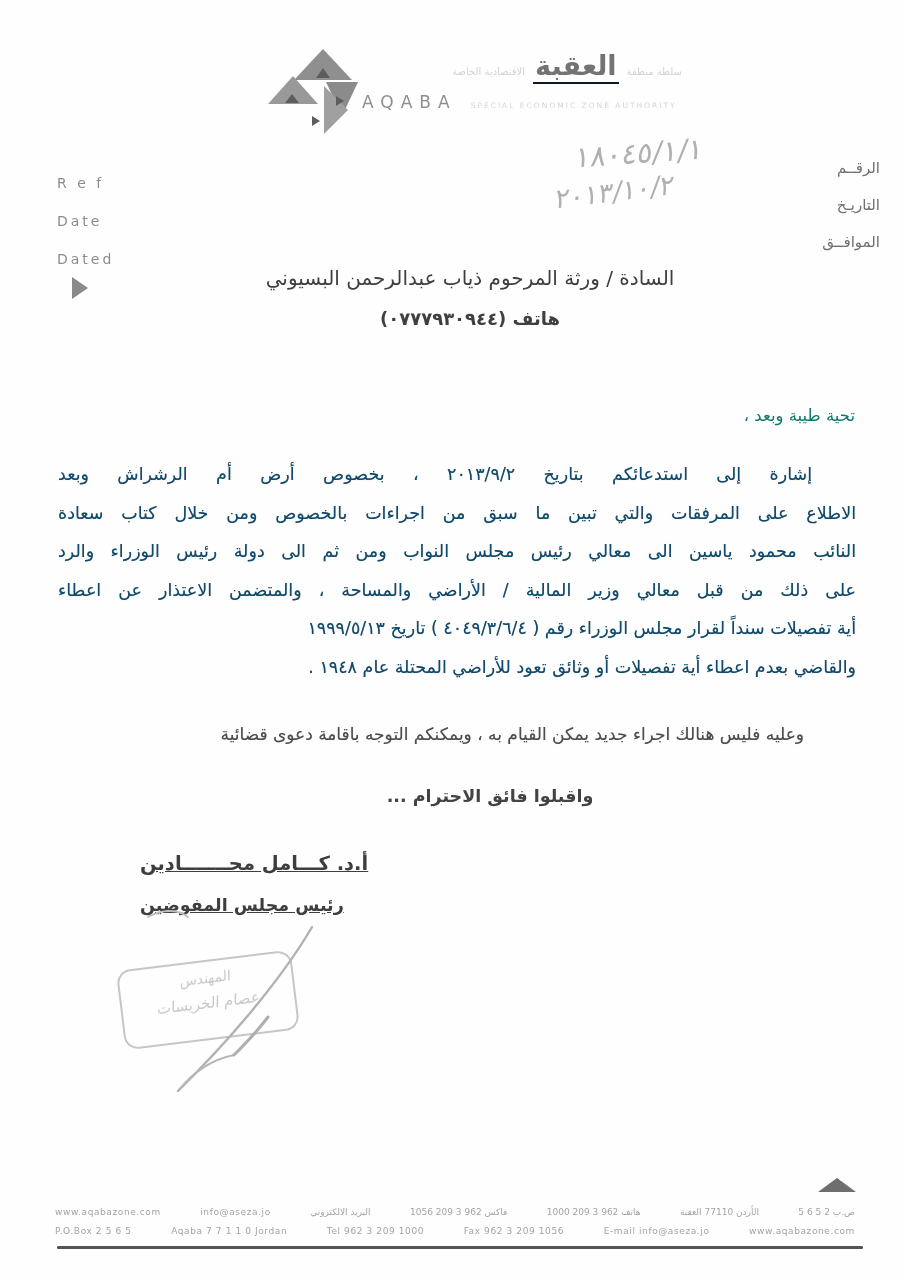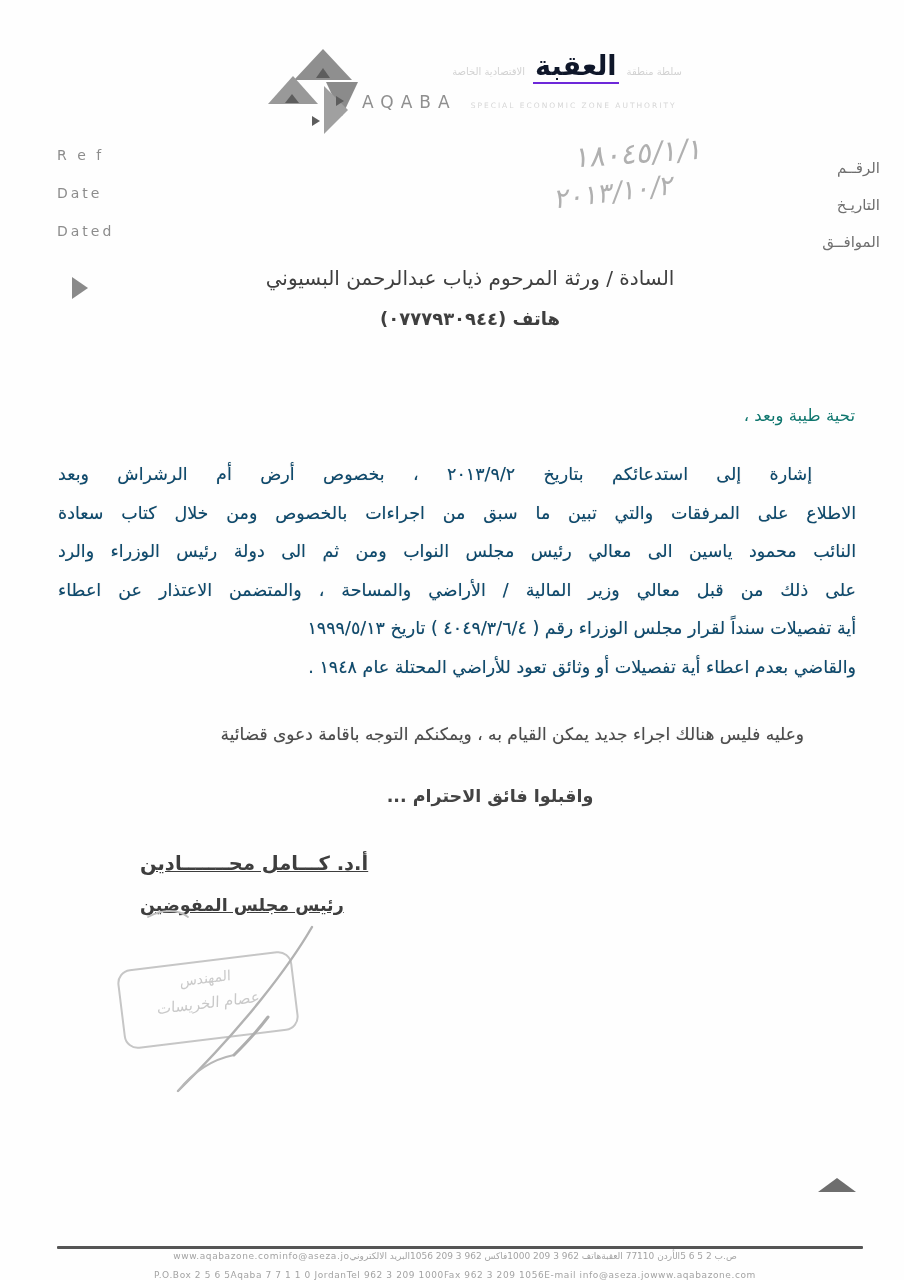--- a/index.html
+++ b/index.html
@@ -6,29 +6,29 @@
   .page{
     position:relative;width:904px;height:1280px;background:#fefefe;
     font-family:"DejaVu Sans",sans-serif;color:#4a4a4a;overflow:hidden;
   }
   .abs{position:absolute;}
 
   
   .logo-mark{left:266px;top:46px;width:114px;height:90px;}
   .logo-text-ar{left:372px;top:50px;width:310px;direction:rtl;white-space:nowrap;
     display:flex;align-items:baseline;gap:8px;}
-  .logo-ar-main{font-size:27px;font-weight:bold;color:#0f172a;
-    border-bottom:2px solid #6d28d9;padding:0 2px 1px 2px;letter-spacing:1px;}
+  .logo-ar-main{font-size:27px;font-weight:bold;color:#737373;
+    border-bottom:2px solid #0f172a;padding:0 2px 1px 2px;letter-spacing:1px;}
   .logo-faint{font-size:10px;color:#d2d2d2;letter-spacing:1px;}
   .logo-text-en{left:362px;top:92px;white-space:nowrap;display:flex;align-items:baseline;gap:14px;}
   .logo-en-main{font-size:17px;color:#8f8f8f;letter-spacing:7px;}
   .logo-en-faint{font-size:7.5px;color:#d6d6d6;letter-spacing:2px;}
 
   
-  .ref-en{left:57px;top:136px;color:#8c8c8c;font-size:14px;letter-spacing:3px;line-height:38px;}
+  .ref-en{left:57px;top:164px;color:#8c8c8c;font-size:14px;letter-spacing:3px;line-height:38px;}
   .ref-ar{right:24px;top:150px;color:#6f6f6f;font-size:15px;text-align:right;
     direction:rtl;line-height:37px;}
   .hand{color:#b0b0b0;direction:rtl;white-space:nowrap;}
   .hand-ref{left:575px;top:136px;font-size:29px;letter-spacing:7px;
     transform:rotate(-4deg) skewX(-10deg);}
   .hand-date{left:555px;top:176px;font-size:27px;letter-spacing:9px;
     transform:rotate(-7deg) skewX(-12deg);}
 
   
   .marker{left:72px;top:277px;width:0;height:0;
@@ -60,22 +60,22 @@
   .stamp{left:120px;top:960px;width:176px;height:80px;border:2px solid #c6c6c6;
     border-radius:14px;transform:rotate(-7deg);direction:rtl;text-align:center;
     color:#c9c9c9;padding-top:8px;box-sizing:border-box;}
   .stamp-l1{font-size:14px;transform:skewX(-6deg);}
   .stamp-l2{font-size:15px;margin-top:8px;letter-spacing:2px;transform:skewX(-8deg);}
   .sig-strokes{left:130px;top:905px;width:220px;height:230px;}
 
   
   .up-triangle{left:818px;top:1178px;width:0;height:0;
     border-bottom:14px solid #6e6e6e;border-left:19px solid transparent;border-right:19px solid transparent;}
-  .footer-line{left:55px;width:800px;display:flex;justify-content:center;
-    color:#a3a3a3;font-size:9px;letter-spacing:.6px;white-space:nowrap;margin-top:44px;}
+  .footer-line{left:55px;width:800px;display:flex;justify-content:space-between;
+    color:#a3a3a3;font-size:9px;letter-spacing:.6px;white-space:nowrap;}
   .f1{top:1207px;}
   .f2{top:1226px;}
   .footer-line .ar{direction:rtl;unicode-bidi:isolate;}
   .bottom-rule{left:57px;top:1246px;width:806px;height:3px;background:#555555;border-radius:1px;}
 </style>
 </head>
 <body>
 
 <div class="page">
 

